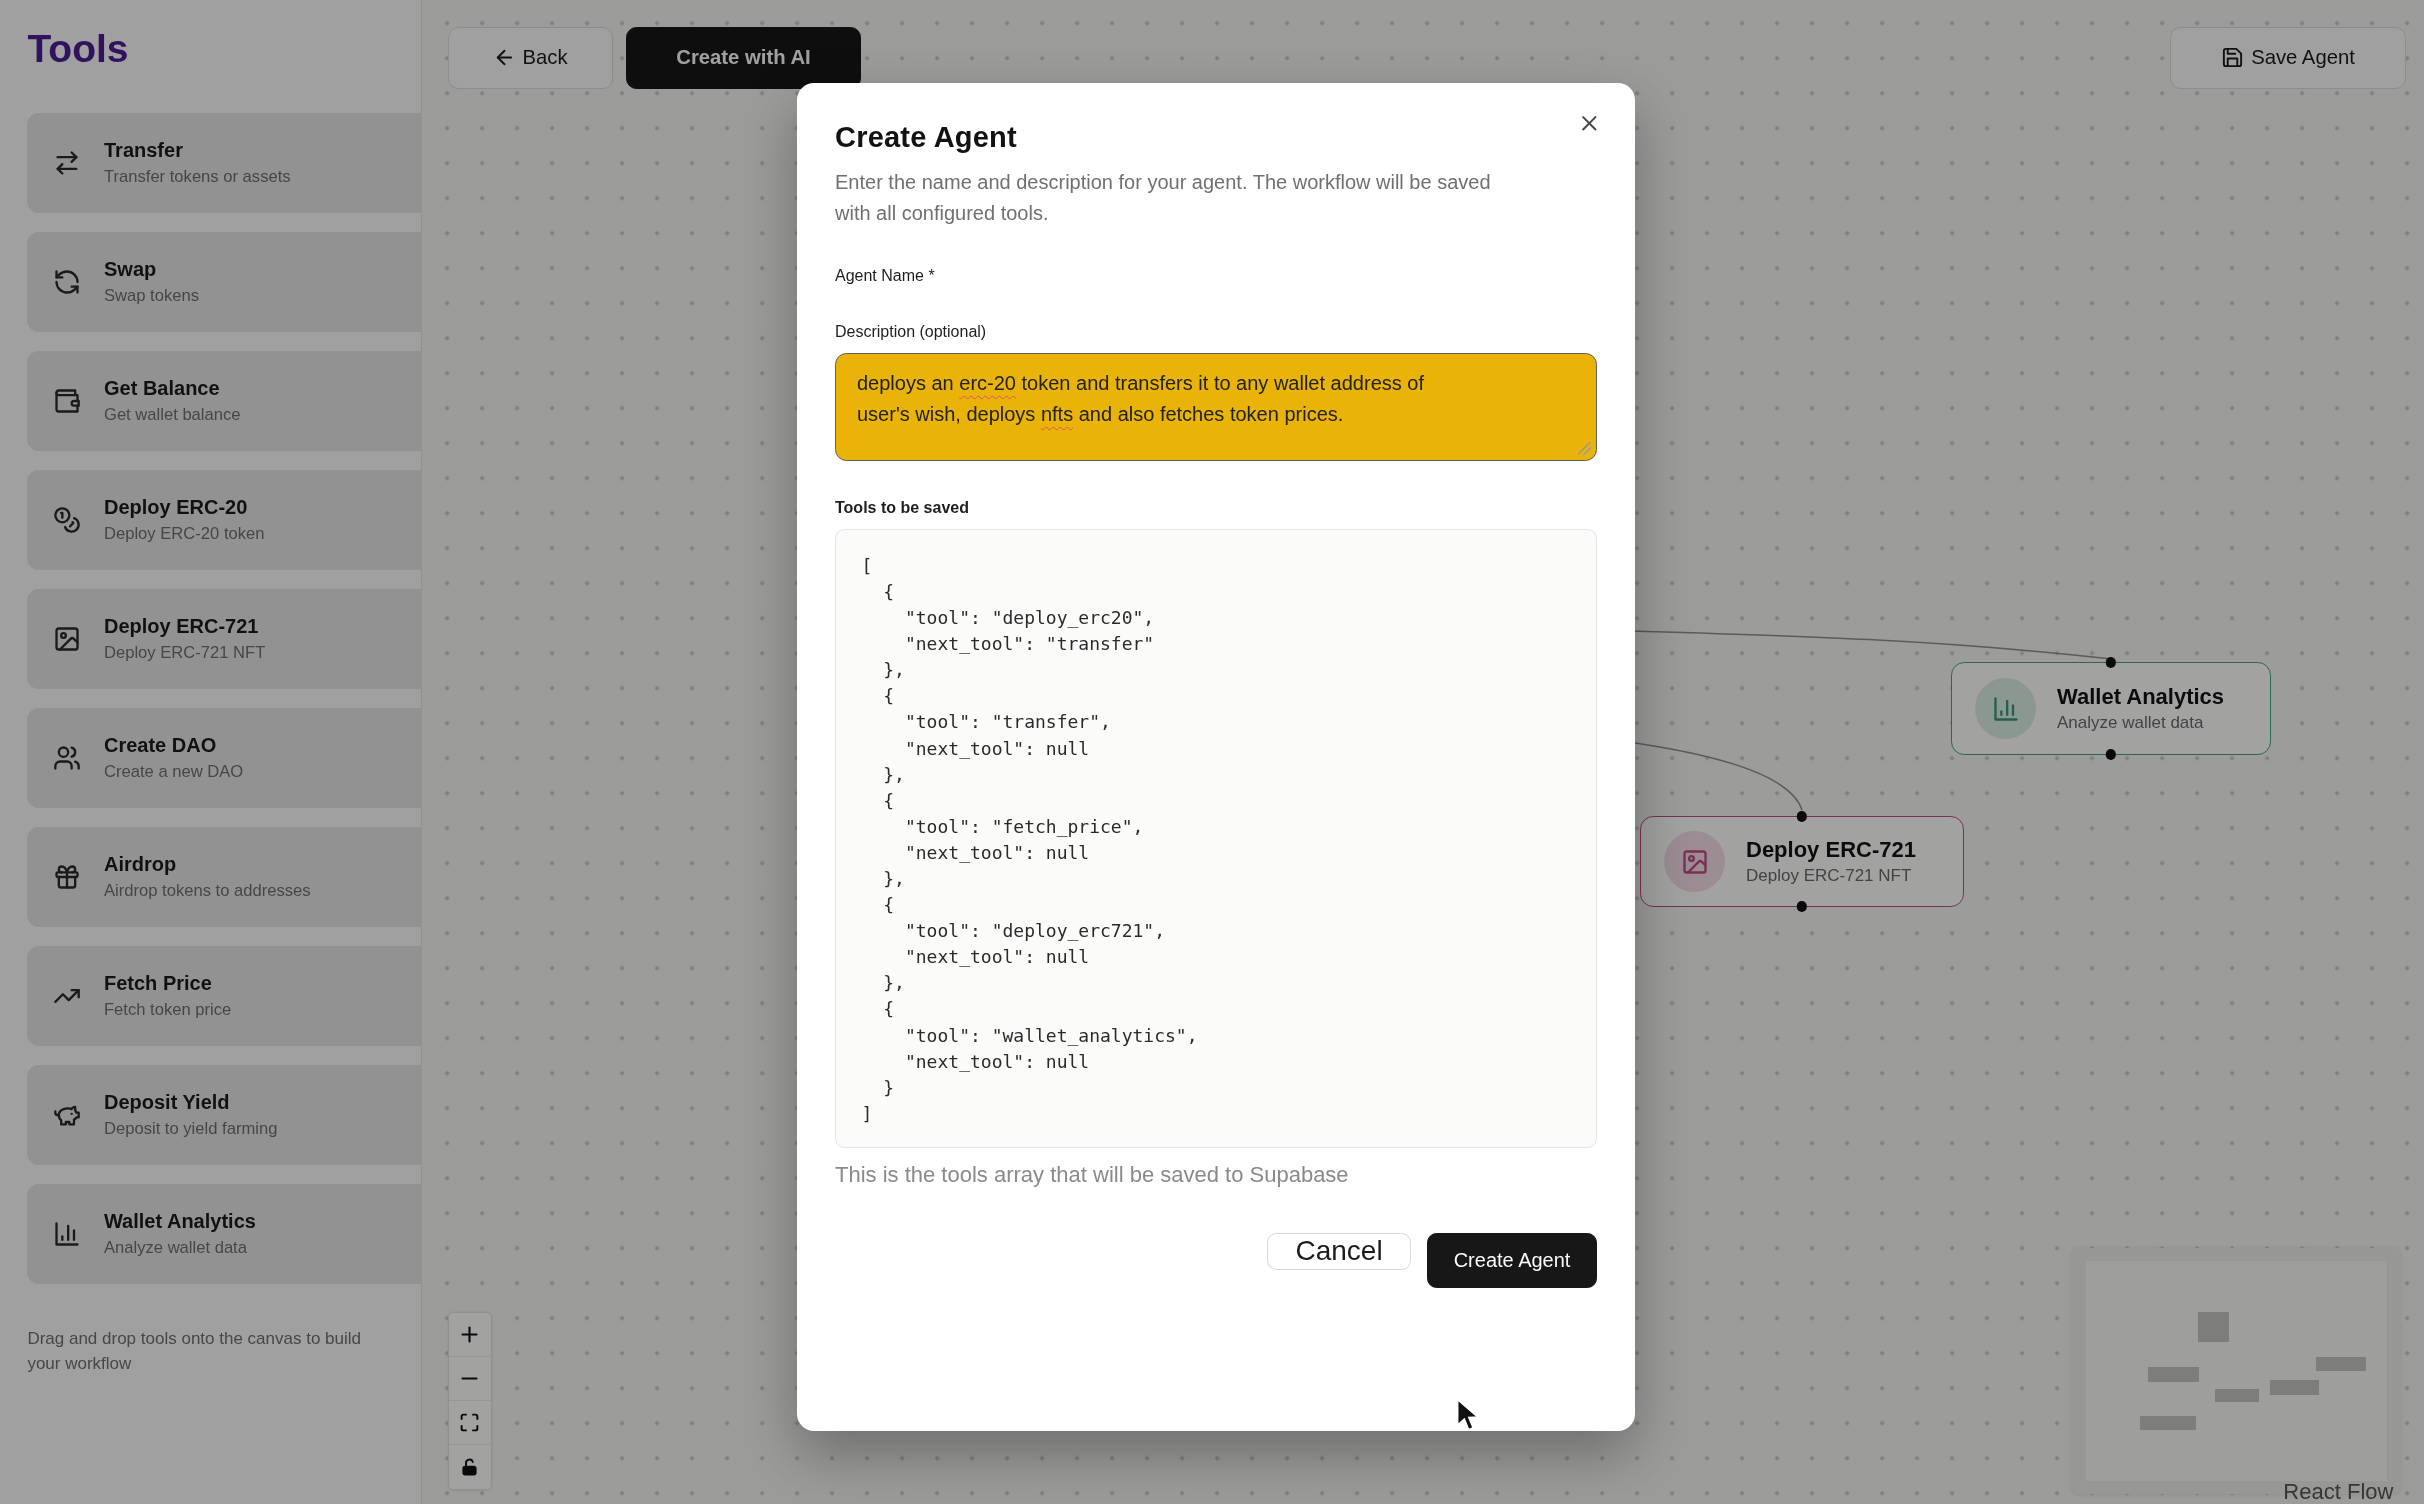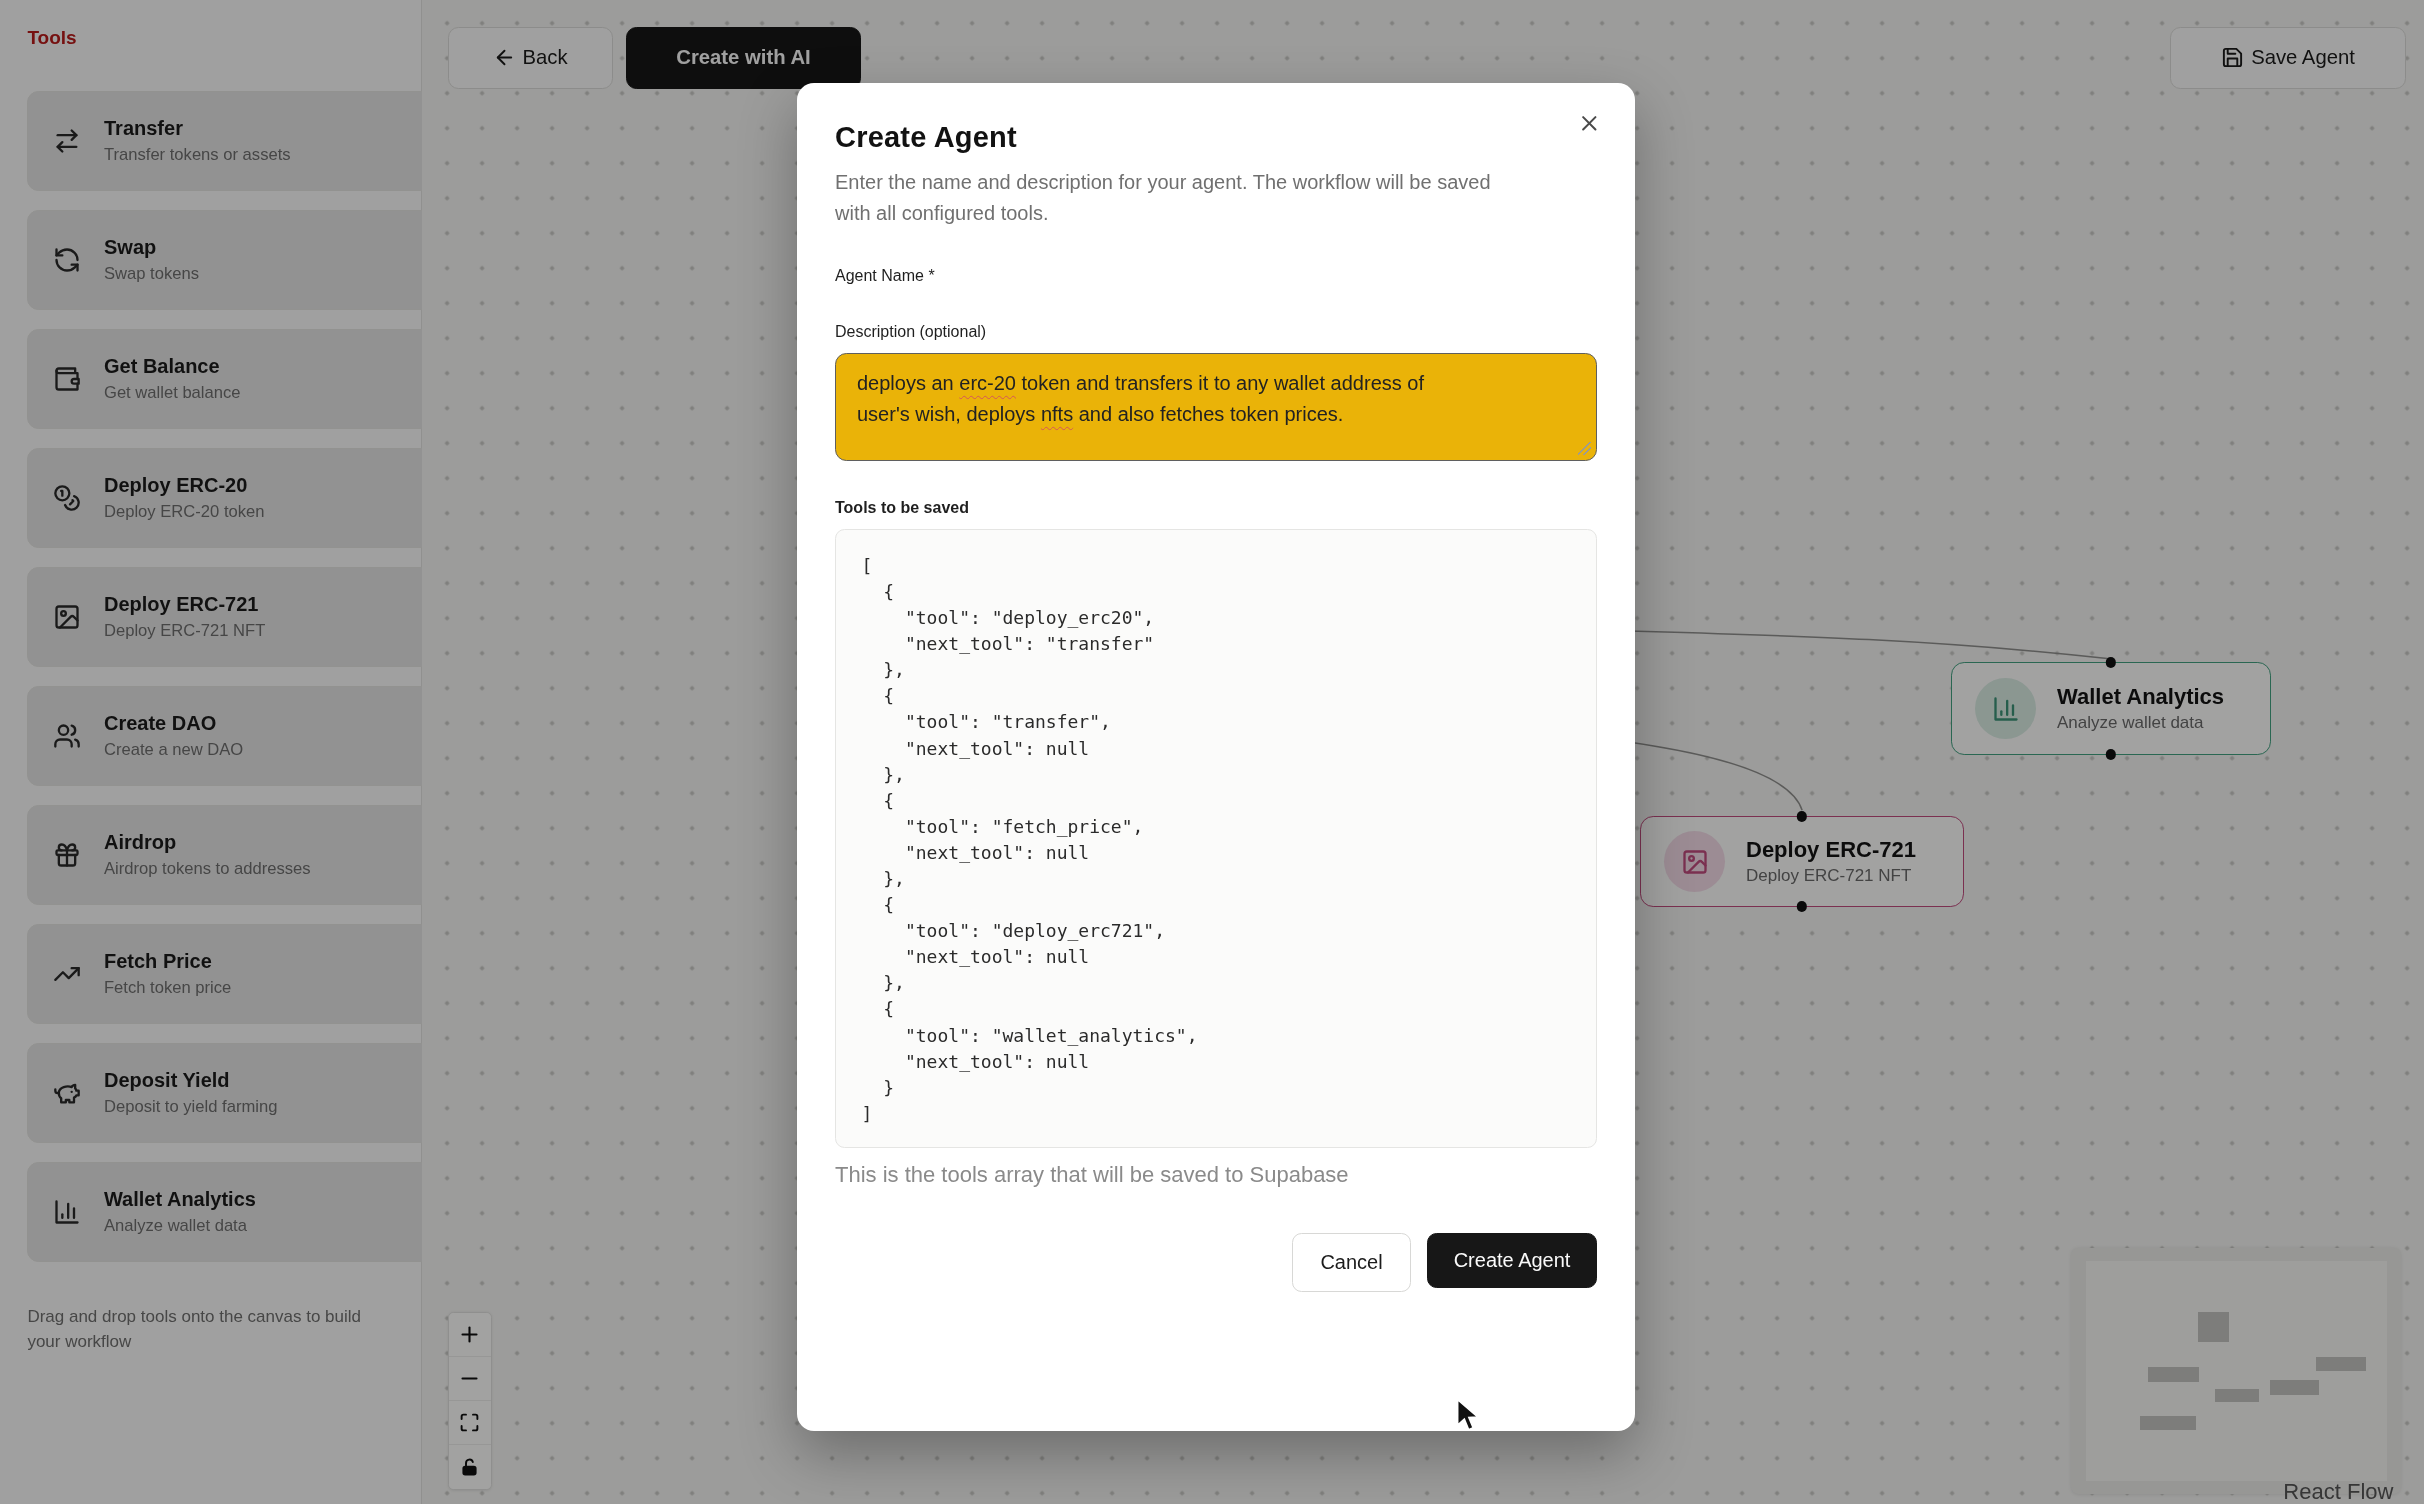--- a/index.html
+++ b/index.html
@@ -4,21 +4,21 @@
 <style>
   * { margin:0; padding:0; box-sizing:border-box; }
   html,body { width:2425px; height:1505px; overflow:hidden; }
   body { font-family:"Liberation Sans", sans-serif; background:#f4f4f2; position:relative; }
 
   
   .app { position:absolute; inset:0; display:flex; }
 
   
   .sidebar { width:422px; height:100%; background:#fbfbfa; border-right:0.9px solid #e2e2e0; padding:26.5px 27.4px; flex:0 0 auto; }
-  .sidebar-title { font-size:19px; font-weight:700; color:#b91c1c; margin-bottom:42px; }
+  .sidebar-title { font-size:39px; font-weight:700; color:#4c1d95; margin-bottom:42px; }
   .tool-card { width:419px; height:100px; background:#e5e5e5; border:0.9px solid #e4e4e2; border-radius:11.4px; display:flex; align-items:center; padding:0 21px 0 24.6px; margin-bottom:19px; cursor:grab; }
   .tool-card .t-icon { width:28px; height:28px; color:#2a2a2a; margin-right:23px; flex:0 0 auto; }
   .tool-card .t-icon svg { width:28px; height:28px; display:block; }
   .t-name { font-size:20px; font-weight:600; color:#1c1c1c; line-height:1.25; }
   .t-desc { font-size:16.6px; color:#6e6e6e; margin-top:4.7px; }
   .sidebar-hint { font-size:17px; color:#6f6f6f; line-height:1.5; margin-top:42px; width:360px; }
 
   
   .canvas { position:relative; flex:1 1 auto; height:100%; background:#f4f4f2;
     background-image:radial-gradient(circle, #c9c9c6 1.9px, transparent 2.3px);
@@ -62,21 +62,21 @@
   .field-label { font-size:16px; color:#1f1f1f; font-weight:500; margin-top:38px; }
   .text-input { width:762px; height:62px; border:0.9px solid #d6d6d4; border-radius:9.5px; margin-top:11.4px; padding:0 22px; font-size:20px; color:#222; font-family:"Liberation Sans", sans-serif; background:#fff; outline:none; }
   .textarea { width:762px; height:108px; border:1.9px solid #5f5f5f; border-radius:11.4px; margin-top:11.4px; padding:14px 21px; font-size:20px; color:#222; line-height:1.55; white-space:pre-wrap; position:relative; background:#eab308; }
   .squiggle { text-decoration:underline; text-decoration-style:wavy; text-decoration-color:#d65757; text-decoration-thickness:0.9px; text-underline-offset:4.7px; }
   .resize-grip { position:absolute; right:4.7px; bottom:4.7px; width:13.2px; height:13.2px;
     background:linear-gradient(135deg, transparent 0 45%, #9a9a9a 45% 52%, transparent 52% 68%, #9a9a9a 68% 75%, transparent 75%); }
   .code-block { width:762px; height:619px; background:#fbfbfa; border:0.9px solid #e5e5e3; border-radius:9.5px; margin-top:12.3px; padding:23px 25.6px; overflow:hidden; }
   .code-block pre { font-family:"DejaVu Sans Mono", monospace; font-size:18px; line-height:1.45; color:#2b2b2b; }
   .modal-helper { font-size:22px; color:#8a8a8a; margin-top:14px; }
   .modal-actions { display:flex; justify-content:flex-end; gap:16px; margin-top:45px; }
-  .btn-cancel { height:59px; padding:0 27.4px; background:#fff; border:0.9px solid #d8d8d6; border-radius:9.5px; font-size:20px; font-weight:500; color:#1c1c1c; display:flex; align-items:center; cursor:pointer; }
+  .btn-cancel { height:37px; padding:0 27.4px; background:#fff; border:0.9px solid #d8d8d6; border-radius:9.5px; font-size:28px; font-weight:500; color:#1c1c1c; display:flex; align-items:center; cursor:pointer; }
   .btn-submit { height:55px; padding:0 25.6px; background:#171717; border:0.9px solid #171717; border-radius:9.5px; font-size:20px; font-weight:500; color:#fafafa; display:flex; align-items:center; cursor:pointer; }
 
   .cursor { position:absolute; left:1455px; top:1398px; z-index:70; width:32px; height:38px; pointer-events:none; }
 </style>
 </head>
 <body>
 
 <div class="app">
 
   <aside class="sidebar">

